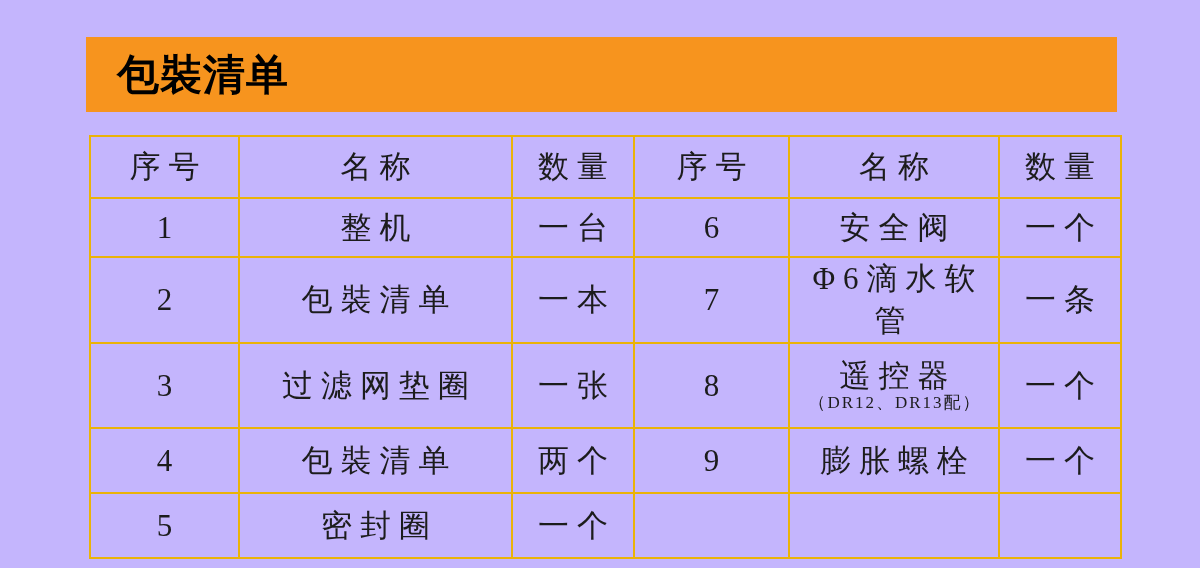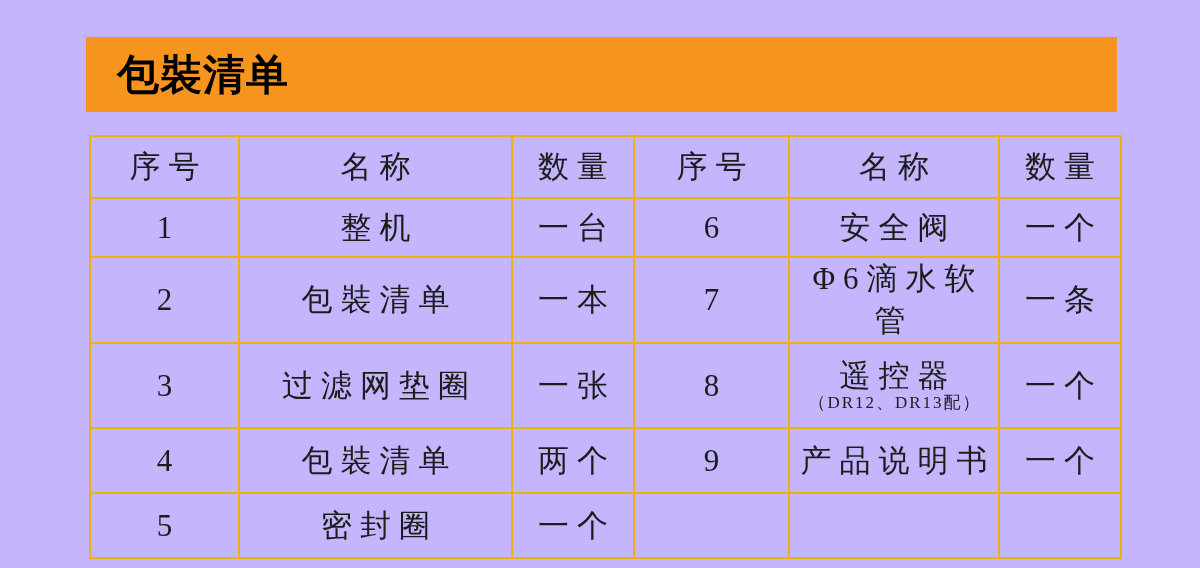--- a/index.html
+++ b/index.html
@@ -126,21 +126,21 @@
         <span class="cell-main">遥控器</span>
         <span class="cell-note">（DR12、DR13配）</span>
       </td>
       <td>一个</td>
     </tr>
     <tr class="r-4">
       <td>4</td>
       <td>包裝清单</td>
       <td>两个</td>
       <td>9</td>
-      <td>产品说明书</td>
+      <td>膨胀螺栓</td>
       <td>一个</td>
     </tr>
     <tr class="r-5">
       <td>5</td>
       <td>密封圈</td>
       <td>一个</td>
       <td></td>
       <td></td>
       <td></td>
     </tr>

